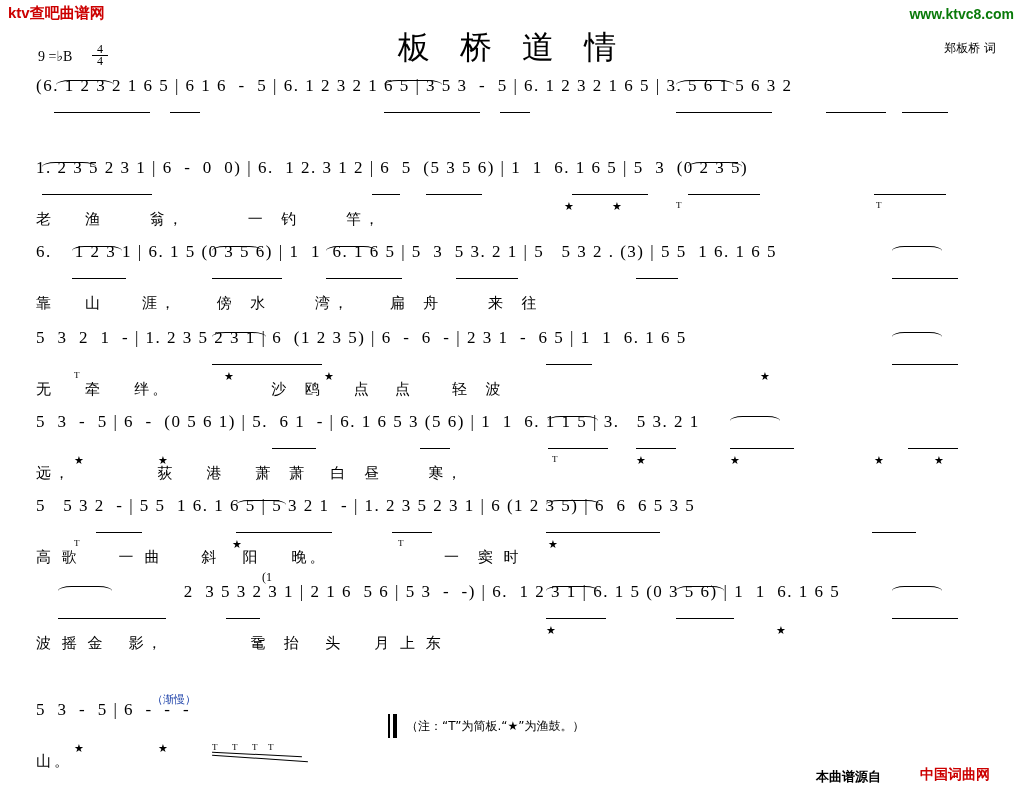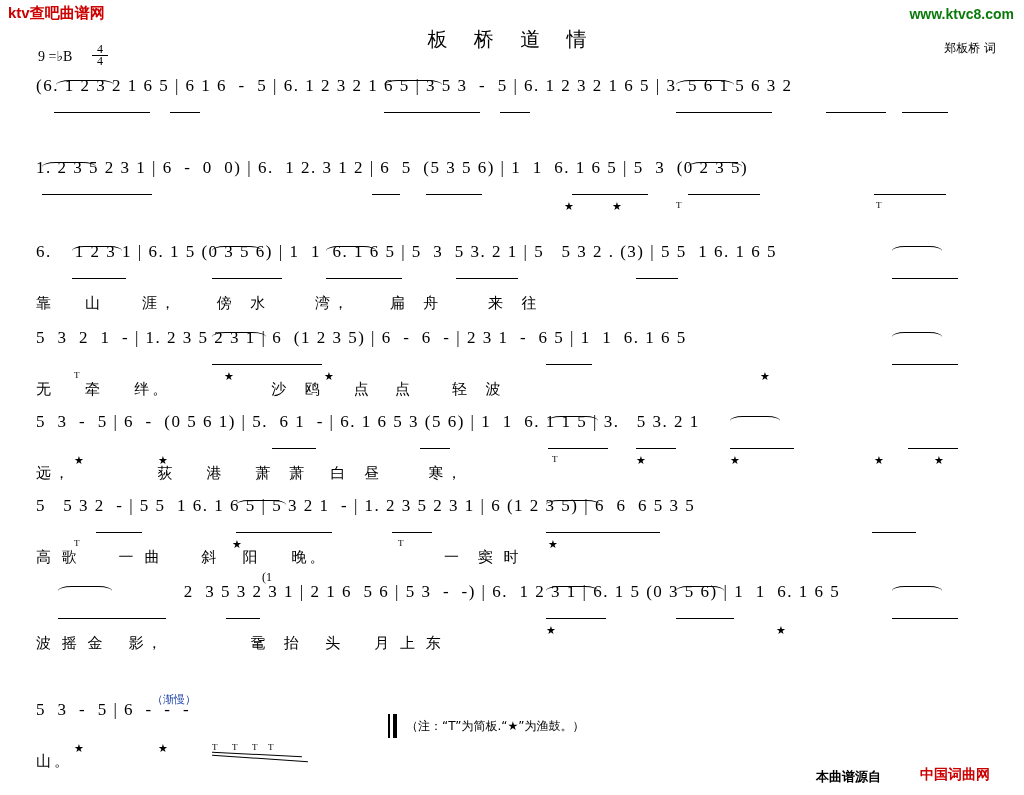--- a/index.html
+++ b/index.html
@@ -17,21 +17,21 @@
     letter-spacing:0px;
   }
   .wm-right{
     position:absolute;right:10px;top:6px;
     font-family:"Liberation Sans", sans-serif;
     font-size:14px;font-weight:bold;color:#0a7a0a;
   }
   .title{
     position:absolute;left:0;right:0;top:26px;
     text-align:center;
-    font-size:20px;letter-spacing:10px;
+    font-size:32px;letter-spacing:10px;
     color:#000;
     font-family:"DejaVu Sans", sans-serif;
   }
   .lyricist{
     position:absolute;right:28px;top:40px;
     font-size:12px;color:#000;
     font-family:"DejaVu Sans", sans-serif;
   }
   .keysig{
     position:absolute;left:38px;top:48px;
@@ -125,20 +125,21 @@
     <div class="underline" style="left:640px;top:36px;width:96px;"></div>
     <div class="underline" style="left:790px;top:36px;width:60px;"></div>
     <div class="underline" style="left:866px;top:36px;width:46px;"></div>
     <div class="slur" style="left:20px;top:4px;width:58px;"></div>
     <div class="slur" style="left:348px;top:4px;width:58px;"></div>
     <div class="slur" style="left:640px;top:4px;width:58px;"></div>
   </div>
 
   <div class="row" style="top:158px;">
     <div class="nrow" style="letter-spacing:1.5px;">1. 2 3 5 2 3 1 | 6  -  0  0) | 6.  1 2. 3 1 2 | 6  5  (5 3 5 6) | 1  1  6. 1 6 5 | 5  3  (0 2 3 5)</div>
+    <div class="lyr" style="letter-spacing:3px;">老    渔      翁，        一  钓      竿，</div>
     <div class="underline" style="left:6px;top:36px;width:110px;"></div>
     <div class="underline" style="left:336px;top:36px;width:28px;"></div>
     <div class="underline" style="left:390px;top:36px;width:56px;"></div>
     <div class="underline" style="left:536px;top:36px;width:76px;"></div>
     <div class="underline" style="left:652px;top:36px;width:72px;"></div>
     <div class="underline" style="left:838px;top:36px;width:72px;"></div>
     <div class="slur" style="left:6px;top:4px;width:54px;"></div>
     <div class="slur" style="left:652px;top:4px;width:54px;"></div>
     <div class="star" style="left:528px;top:42px;">★</div>
     <div class="star" style="left:576px;top:42px;">★</div>

